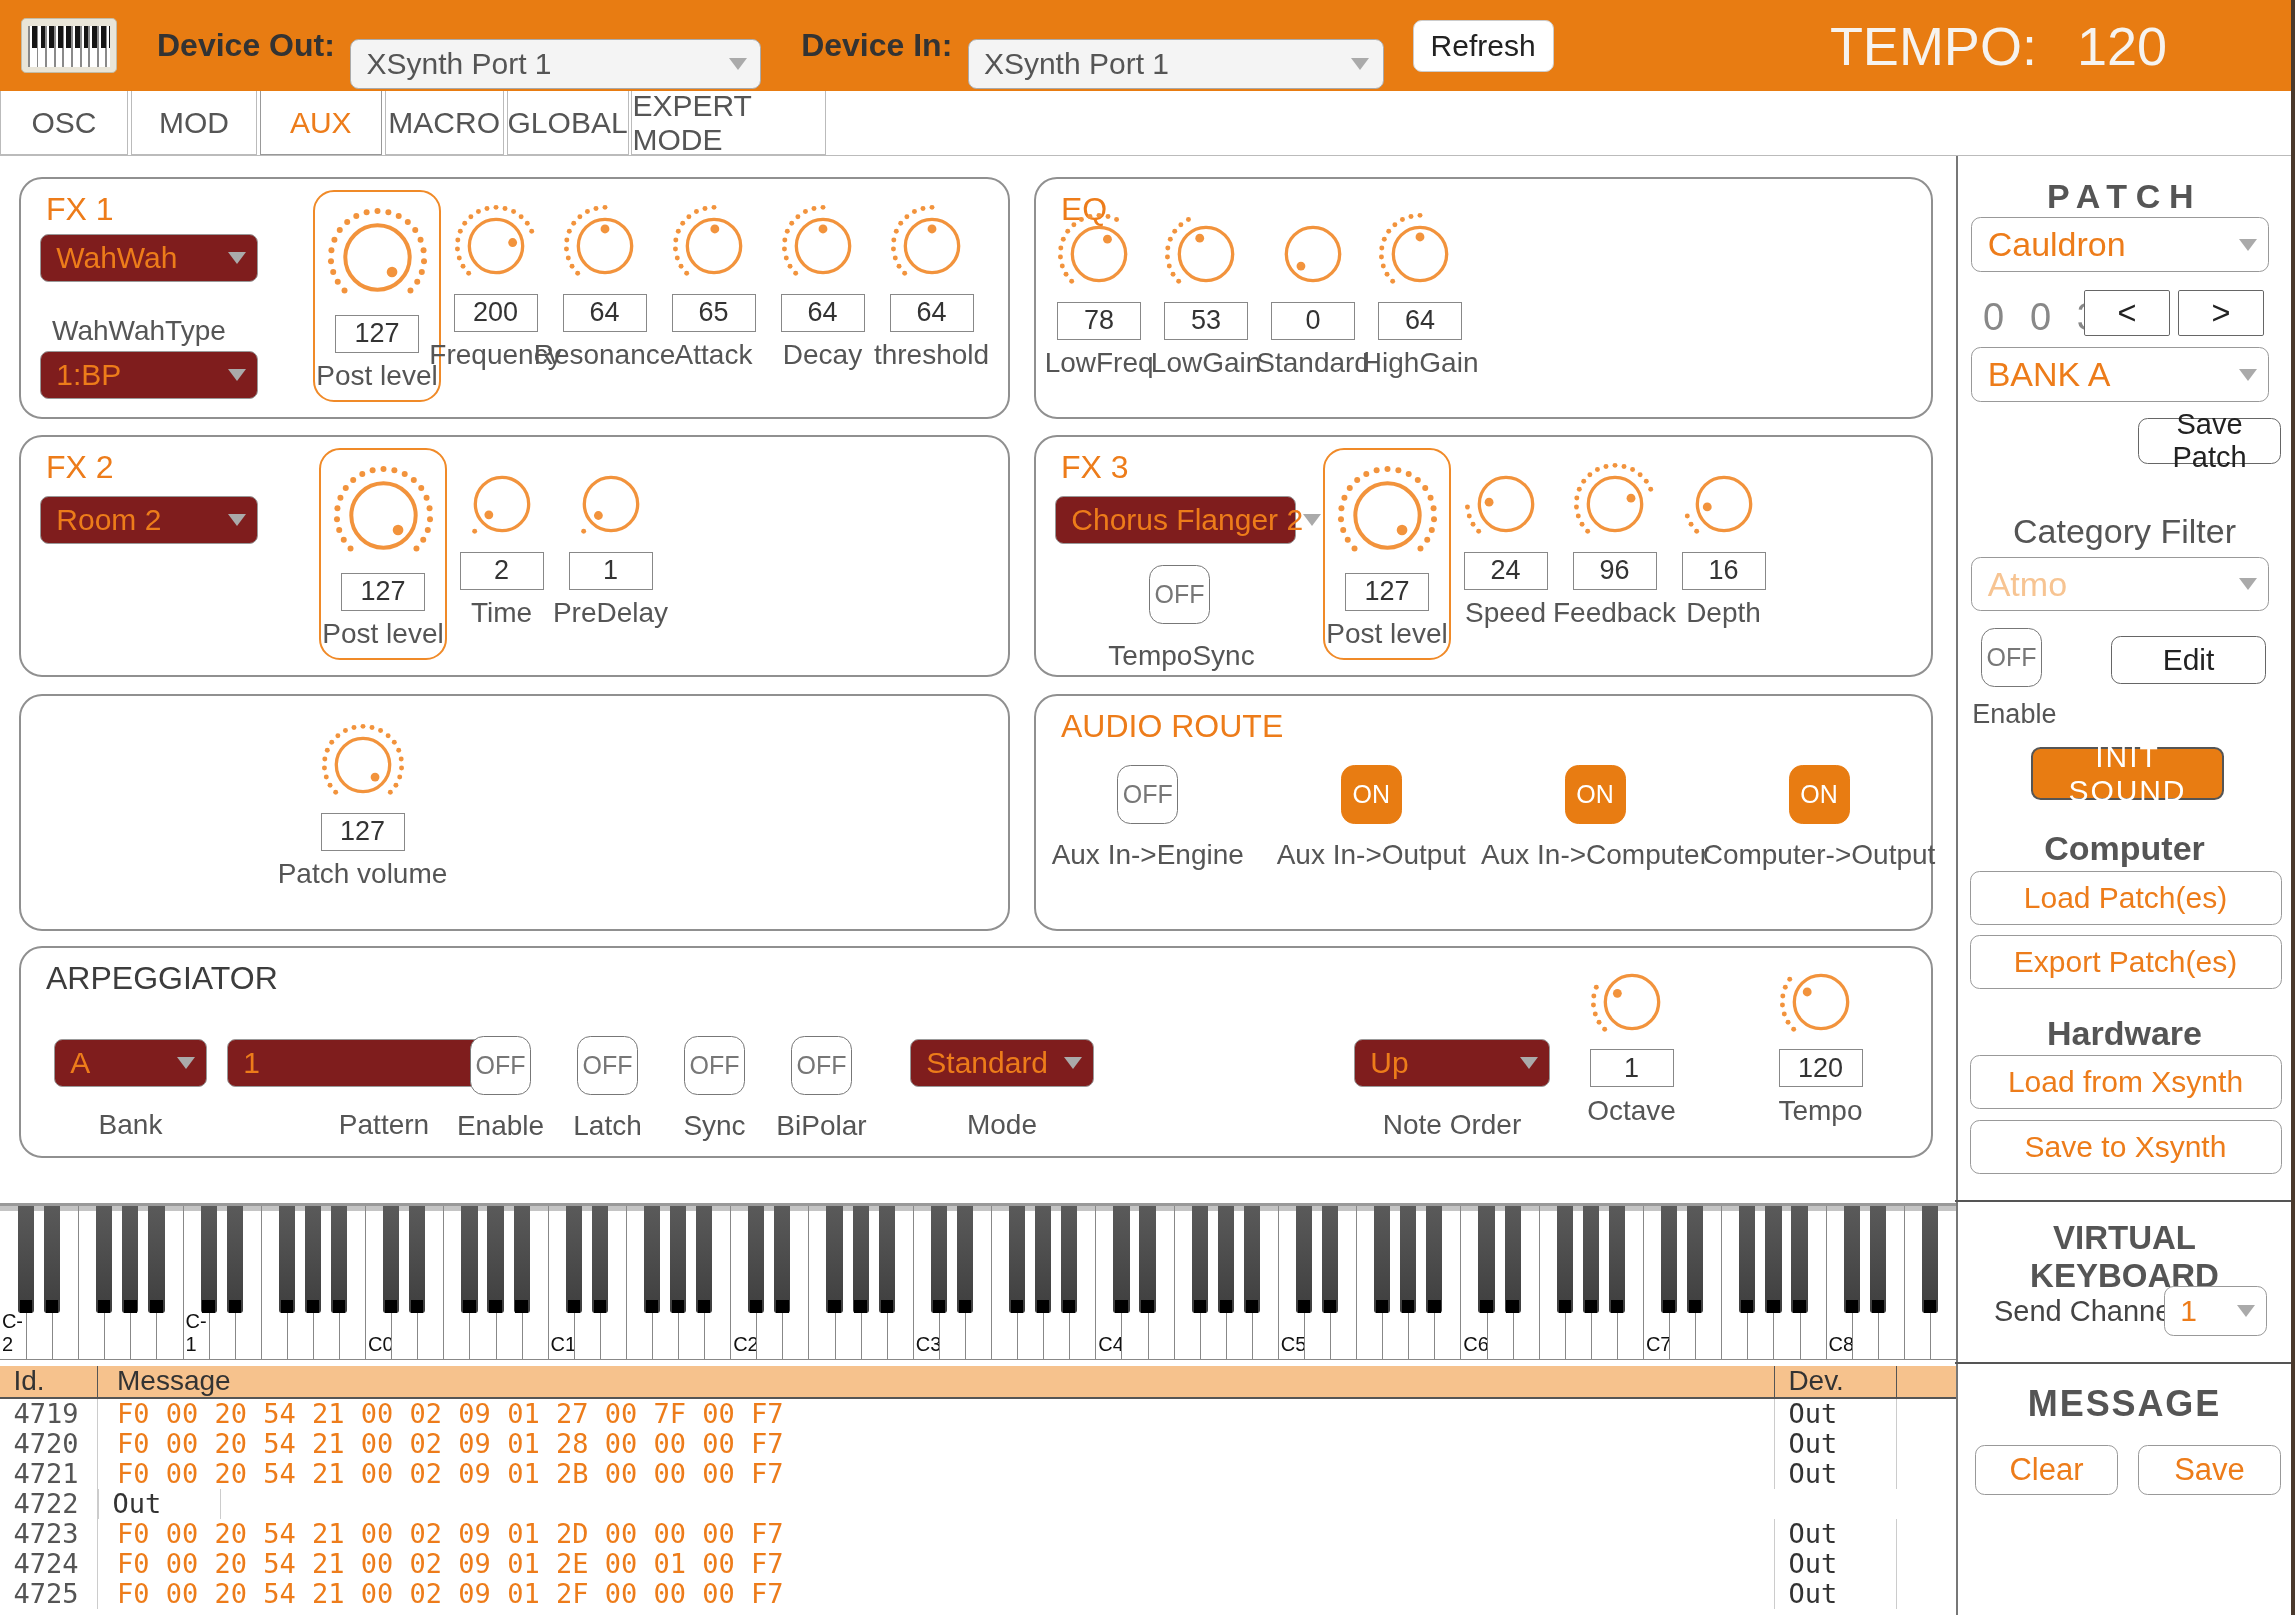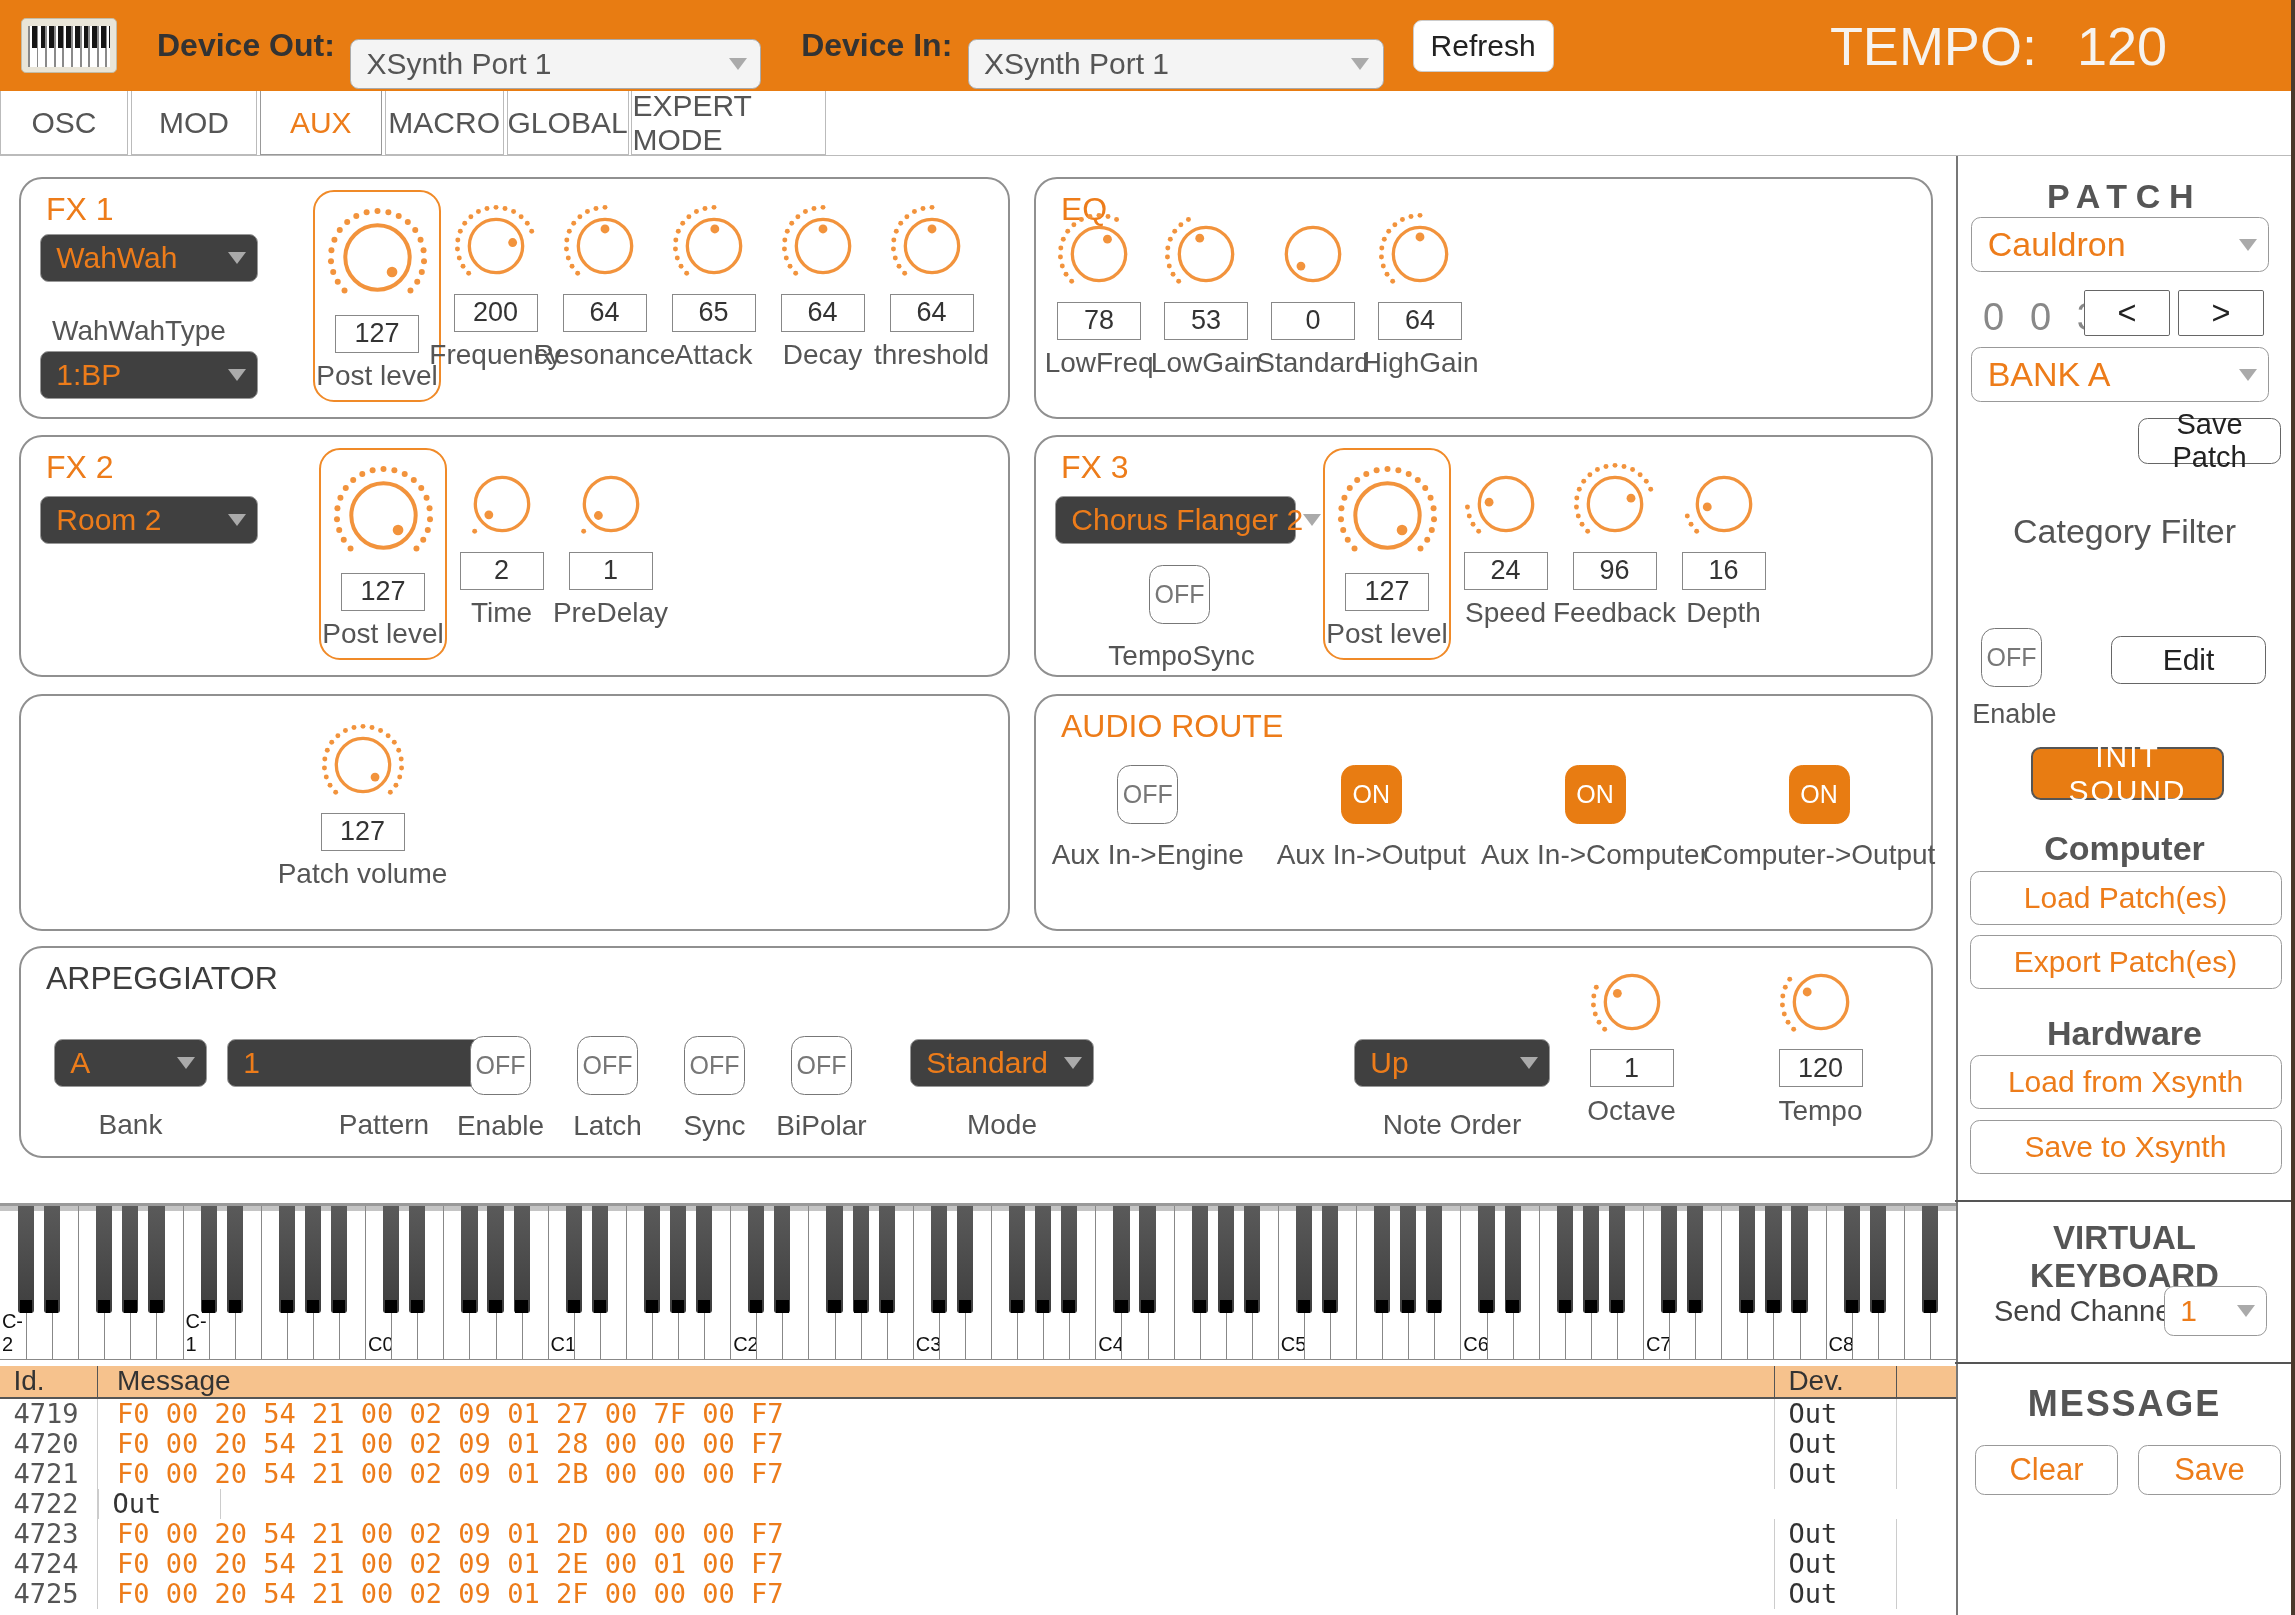--- a/index.html
+++ b/index.html
@@ -45,21 +45,21 @@
   #p-fx1 { left:19px;  top:177px; width:991px; height:242px; }
   #p-eq  { left:1034px;top:177px; width:899px;  height:242px; }
   #p-fx2 { left:19px;  top:435px; width:991px; height:242px; }
   #p-fx3 { left:1034px;top:435px; width:899px;  height:242px; }
   #p-vol { left:19px;  top:694px; width:991px; height:237px; }
   #p-route{left:1034px;top:694px; width:899px;  height:237px; }
   #p-arp { left:19px;  top:946px; width:1914px; height:212px; }
   .ptitle { position:absolute; left:25px; top:11.5px; font-size:32px; color:#ED7C1A; }
   .ptitle.dark { color:#3C3C3C; }
   .plabel { position:absolute; font-size:28px; color:#555; }
-  .pselect { position:absolute; height:48px; background:#404040; border:1.9px solid #999;
+  .pselect { position:absolute; height:48px; background:#7f1d1d; border:1.9px solid #999;
              border-radius:8.6px; display:flex; align-items:center; justify-content:space-between;
              padding:0 11.5px 0 15.3px; }
   .pselect .sv { font-size:30px; color:#ED7C1A; white-space:nowrap; }
   .sel-label { position:absolute; font-size:28px; color:#555; text-align:center; }
 
   .knob-row { position:absolute; display:flex; align-items:flex-start; }
   .knob-col { width:109px; display:flex; flex-direction:column; align-items:center; }
   .knob-col.boxed { border:2.9px solid #F08A28; border-radius:21px; padding:9.6px 5.7px 7.6px;
                     width:128px; margin-top:-9.6px; }
   .kv { width:84px; height:38px; border:1.9px solid #888; display:flex; align-items:center;
@@ -969,20 +969,24 @@
     <div style="position:absolute;top:140px;left:25px;font-size:38px;color:#888;letter-spacing:7.6px;">0 0 3</div>
     <button class="sb-btn dark" style="top:134px;left:126px;width:86px;height:46px;border-radius:1.9px;font-size:32.5px;">&lt;</button>
     <button class="sb-btn dark" style="top:134px;left:220px;width:86px;height:46px;border-radius:1.9px;font-size:32.5px;">&gt;</button>
     <div class="sb-select" style="top:191px;">
       <span class="sv">BANK A</span>
       <span class="arrow"></span>
     </div>
     <button class="sb-btn dark" style="top:262px;left:180px;width:143px;height:46px;font-size:29px;">Save Patch</button>
 
     <div class="sb-title" style="top:356px;font-weight:normal;">Category Filter</div>
+    <div class="sb-select" style="top:401px;height:54px;">
+      <span class="sv" style="color:#F7C492;">Atmo</span>
+      <span class="arrow"></span>
+    </div>
     <button class="toggle off" style="position:absolute;top:472px;left:23px;">OFF</button>
     <button class="sb-btn dark" style="top:480px;left:153px;width:155px;height:48px;font-size:30px;">Edit</button>
     <div style="position:absolute;top:543px;left:13.4px;width:86px;text-align:center;font-size:27px;color:#555;">Enable</div>
     <button class="sb-btn" style="top:591px;left:73px;width:193px;height:53px;background:#E87C12;color:#fff;border:2.9px solid #555;letter-spacing:1.9px;">INIT  SOUND</button>
 
     <div class="sb-title" style="top:673px;">Computer</div>
     <button class="sb-btn" style="top:715px;left:11.5px;width:312px;height:54px;">Load Patch(es)</button>
     <button class="sb-btn" style="top:779px;left:11.5px;width:312px;height:54px;">Export Patch(es)</button>
 
     <div class="sb-title" style="top:858px;">Hardware</div>

